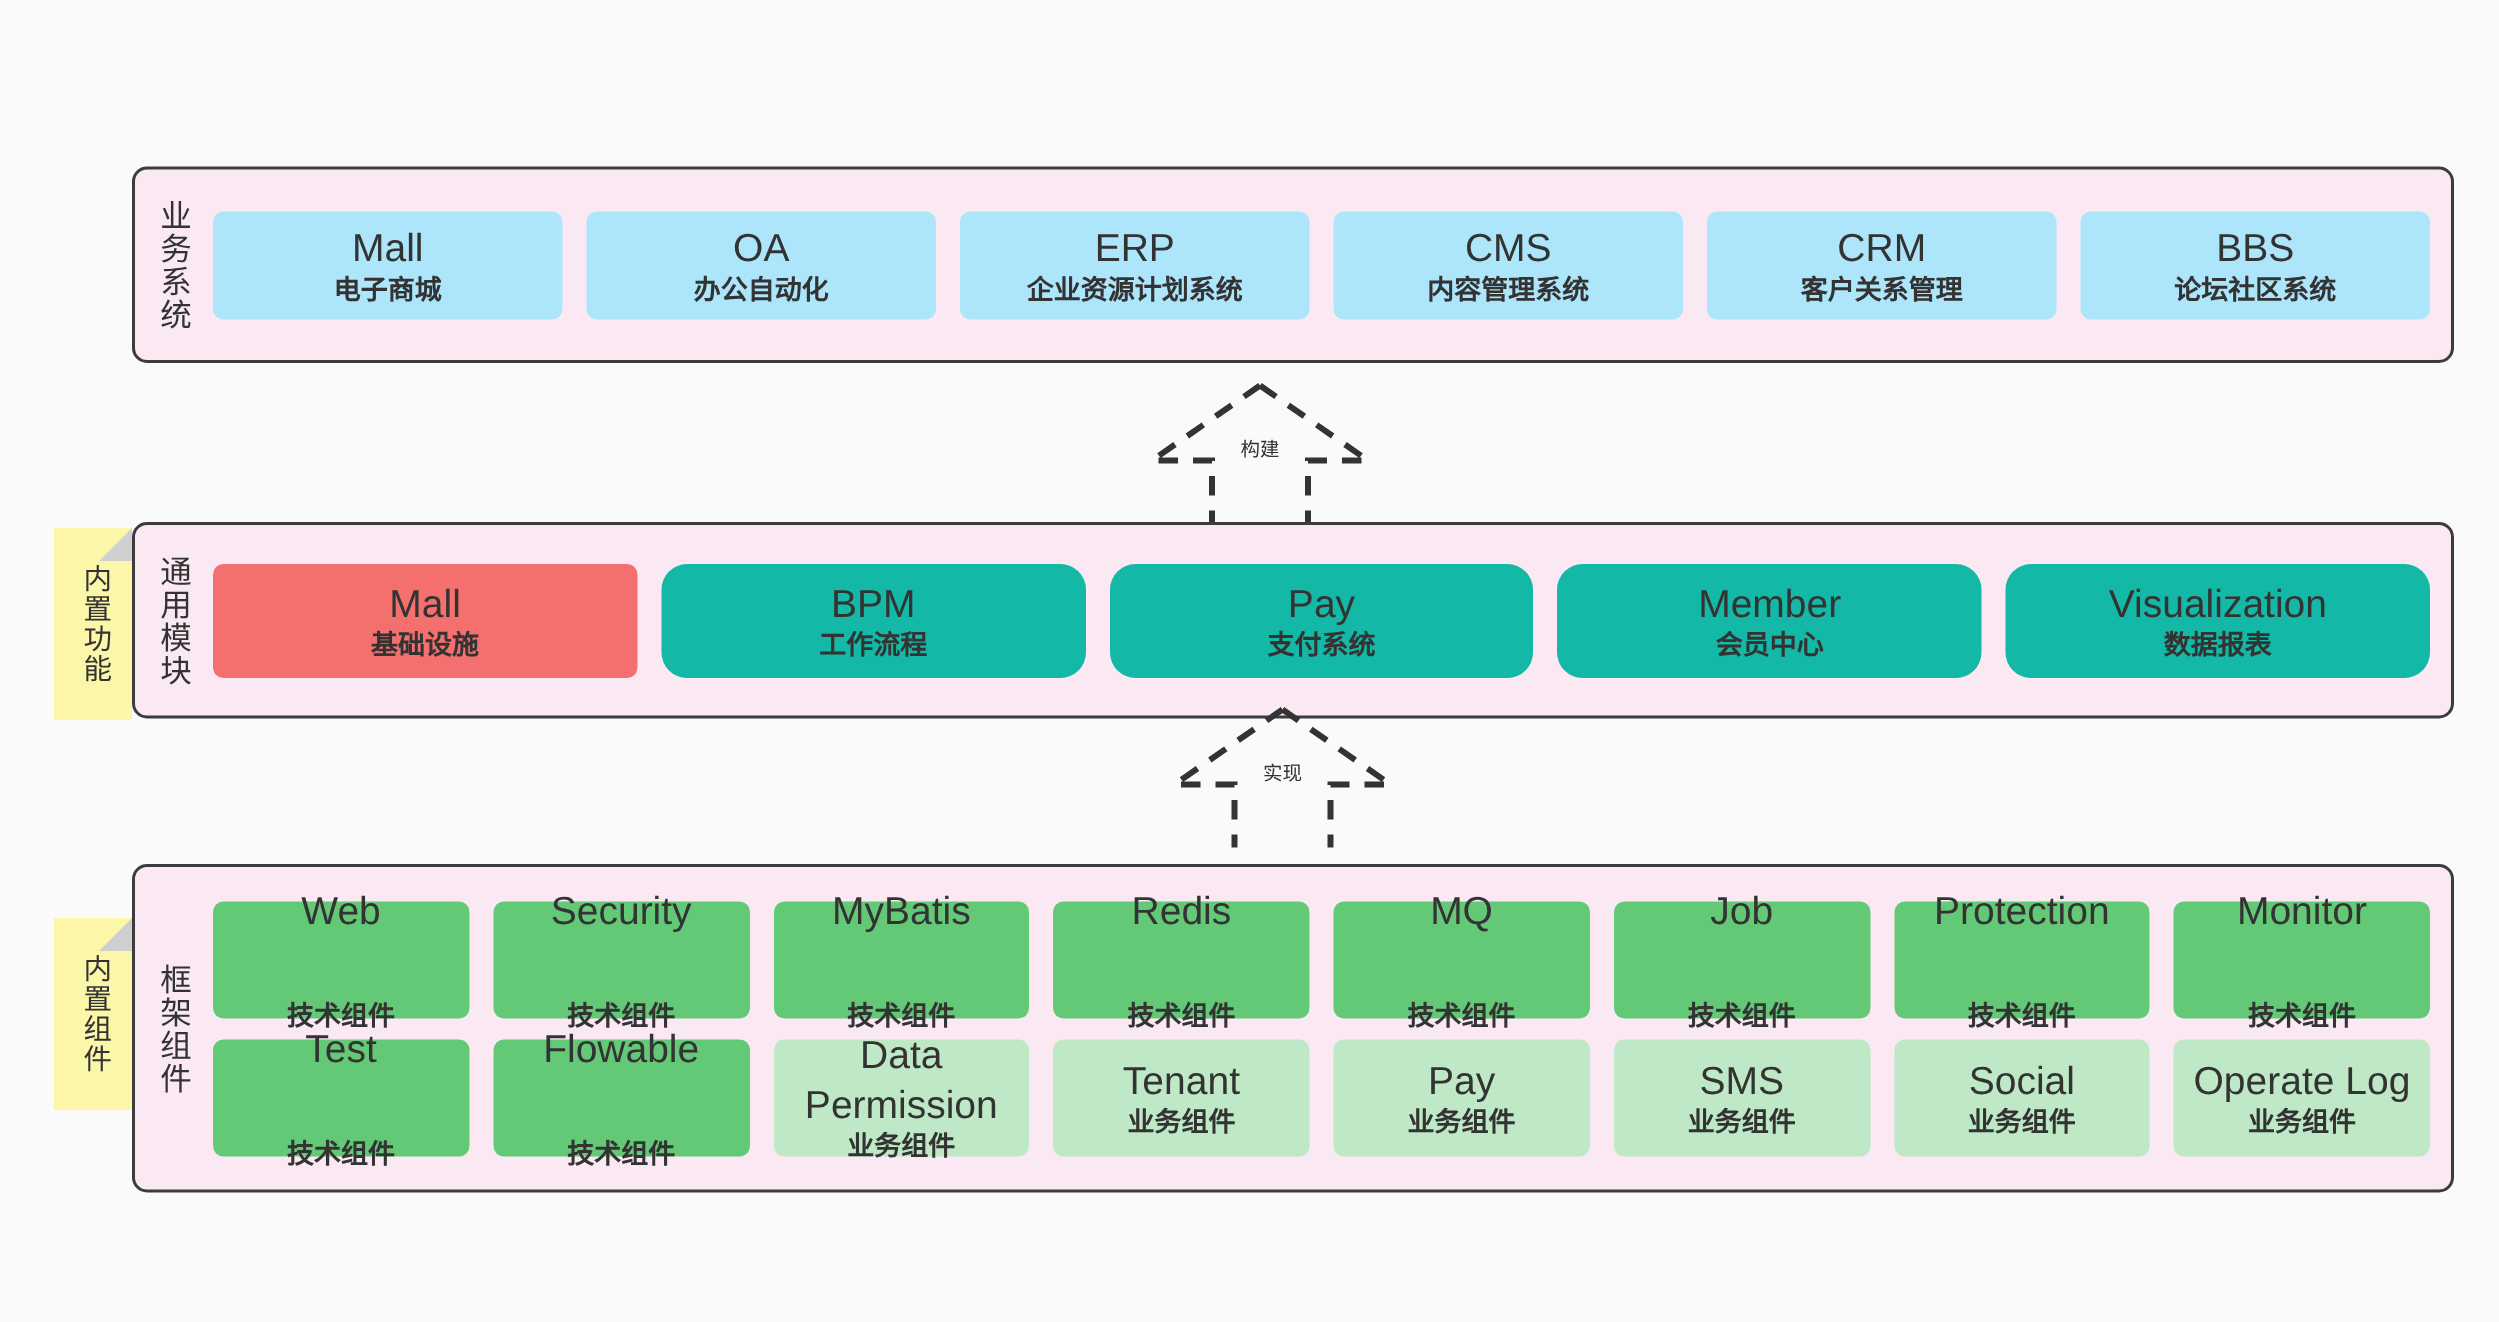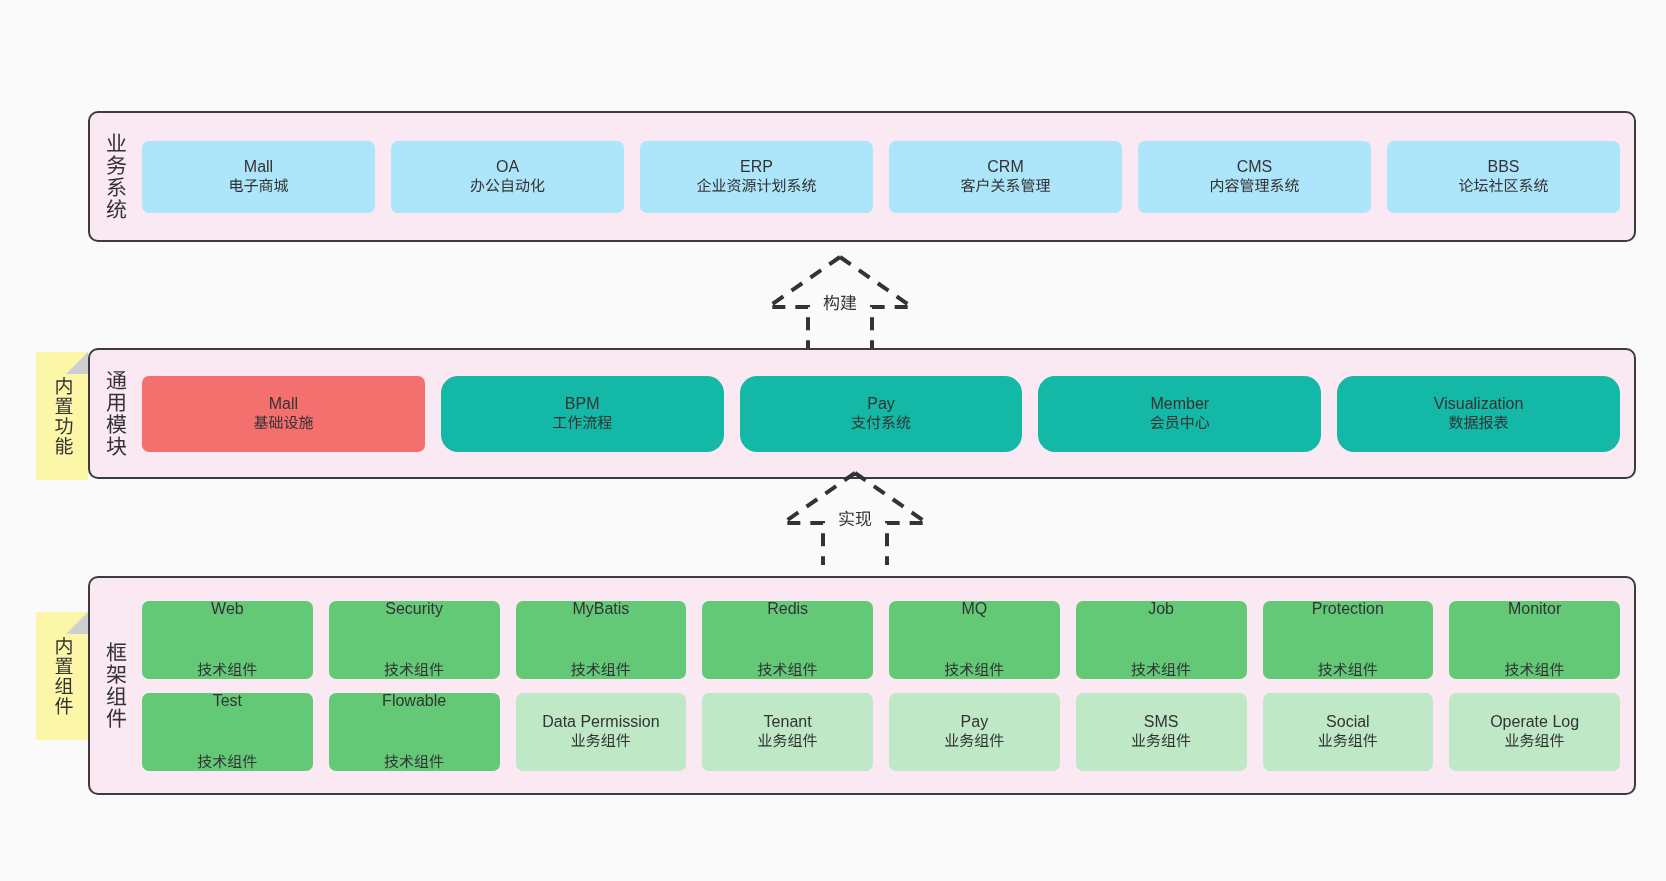--- a/index.html
+++ b/index.html
@@ -68,24 +68,25 @@
     align-items: center;
     justify-content: center;
     text-align: center;
     line-height: 1.26;
     padding: 6px 4px;
     box-sizing: border-box;
     color: #333333;
     user-select: none;
   }
   .node .en {
-    font-size: 16px;
+    font-size: 26px;
   }
   .node .cn {
-    font-size: 15px;
+    font-size: 18px;
+    font-weight: bold;
   }
   .node.blue   { background: #ade5fb; }
   .node.redA   { background: #f4706f; }
   .node.redB   { background: #14b8a6; border-radius: 17px; }
   .node.greenA { background: #64c977; gap: 42px; }
   .node.greenB { background: #bfe8c6; }
 
   #sec-business { left: 88px;  top: 111px; width: 1548px; height: 131px; }
   #sec-business .node { height: 72px; }
 
@@ -128,21 +129,21 @@
     position: absolute;
     width: 160px;
     height: 96px;
   }
   .arrow svg { display: block; overflow: visible; }
   .arrow .arrow-label {
     position: absolute;
     left: 50%;
     transform: translateX(-50%);
     top: 36px;
-    font-size: 17px;
+    font-size: 13px;
     color: #333333;
     background: #fafafa;
     padding: 0 2px;
     white-space: nowrap;
     user-select: none;
   }
   #arrow-build  { left: 760px; top: 253px; }
   #arrow-impl   { left: 775px; top: 469px; }
 </style>
 </head>
@@ -160,26 +161,26 @@
         </div>
         <div class="node blue">
           <span class="en">OA</span>
           <span class="cn">办公自动化</span>
         </div>
         <div class="node blue">
           <span class="en">ERP</span>
           <span class="cn">企业资源计划系统</span>
         </div>
         <div class="node blue">
+          <span class="en">CMS</span>
+          <span class="cn">内容管理系统</span>
+        </div>
+        <div class="node blue">
           <span class="en">CRM</span>
           <span class="cn">客户关系管理</span>
-        </div>
-        <div class="node blue">
-          <span class="en">CMS</span>
-          <span class="cn">内容管理系统</span>
         </div>
         <div class="node blue">
           <span class="en">BBS</span>
           <span class="cn">论坛社区系统</span>
         </div>
       </div>
     </div>
   </div>
 
   <div class="arrow" id="arrow-build">

